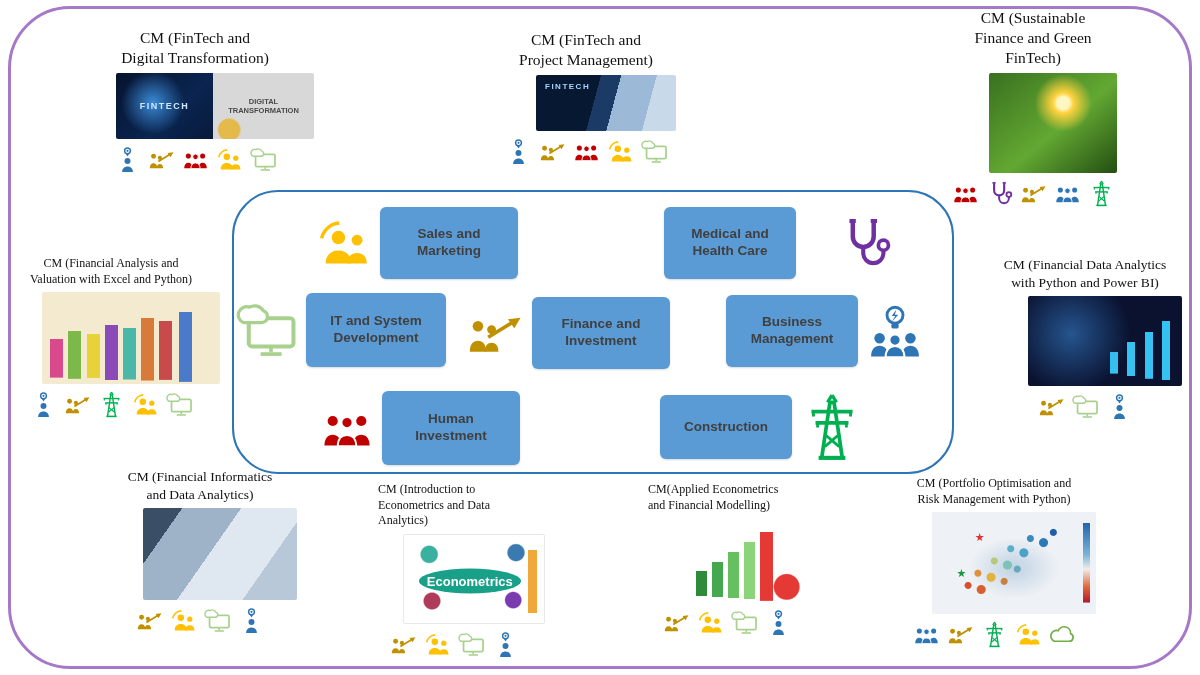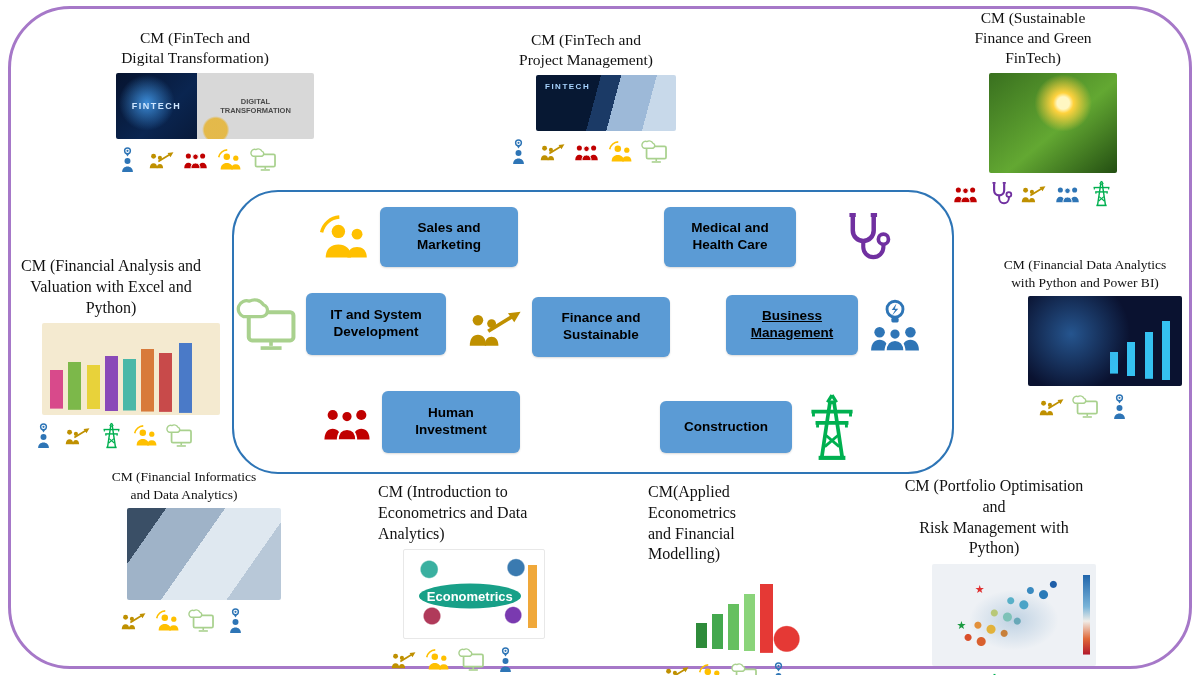--- a/index.html
+++ b/index.html
@@ -3,63 +3,63 @@
 <meta charset="utf-8">
 <style>
   html,body{margin:0;padding:0;background:#fff;}
   .page{position:relative;width:1200px;height:675px;background:#fff;font-family:"Liberation Sans",sans-serif;overflow:hidden;}
   .outer-border{position:absolute;left:8px;top:6px;right:8px;bottom:6px;border:3px solid #a678c8;border-radius:62px;}
 
   
   .central-panel{position:absolute;left:232px;top:190px;width:718px;height:280px;border:2px solid #2e75b6;border-radius:46px;background:#fff;}
 
   .sector{position:absolute;display:flex;align-items:center;gap:8px;}
-  .sector-box{background:#5b9bd5;color:#000000;font-weight:bold;font-size:13.5px;line-height:1.25;text-align:center;border-radius:6px;display:flex;align-items:center;justify-content:center;padding:4px 8px;box-shadow:0 1px 2px rgba(0,0,0,.15);}
+  .sector-box{background:#5b9bd5;color:#404040;font-weight:bold;font-size:13.5px;line-height:1.25;text-align:center;border-radius:6px;display:flex;align-items:center;justify-content:center;padding:10px 8px;box-shadow:0 1px 2px rgba(0,0,0,.15);}
   .sector-box span{white-space:pre-line;}
   .s-icon{display:block;flex:0 0 auto;}
   .s-icon .icon{display:block;width:100%;height:100%;}
 
   .pos-sales{left:316px;top:207px;}        .pos-sales .sector-box{width:122px;height:52px;} .pos-sales .s-icon{width:56px;height:50px;}
   .pos-medical{left:664px;top:207px;gap:40px;}      .pos-medical .sector-box{width:116px;height:52px;} .pos-medical .s-icon{width:56px;height:56px;}
   .pos-it{left:236px;top:293px;}           .pos-it .sector-box{width:124px;height:54px;} .pos-it .s-icon{width:62px;height:56px;}
   .pos-finance{left:466px;top:297px;}      .pos-finance .sector-box{width:122px;height:52px;} .pos-finance .s-icon{width:58px;height:48px;}
-  .pos-business{left:726px;top:295px;}     .pos-business .sector-box{width:116px;height:52px;text-decoration:underline;} .pos-business .s-icon{width:58px;height:56px;}
+  .pos-business{left:726px;top:295px;}     .pos-business .sector-box{width:116px;height:52px;} .pos-business .s-icon{width:58px;height:56px;}
   .pos-hr{left:320px;top:391px;}           .pos-hr .sector-box{width:122px;height:54px;} .pos-hr .s-icon{width:54px;height:50px;}
   .pos-construction{left:660px;top:392px;} .pos-construction .sector-box{width:116px;height:44px;} .pos-construction .s-icon{width:64px;height:70px;}
 
   
   .module{position:absolute;display:flex;flex-direction:column;align-items:center;}
   .module-title{font-family:"Liberation Serif",serif;color:#111;white-space:pre-line;line-height:1.3;text-align:center;}
   .module-title.left{text-align:left;width:100%;}
-  .t-lg{font-size:15.5px;text-align:center;} .t-md{font-size:13.5px;text-align:center;} .t-sm{font-size:16px;}
+  .t-lg{font-size:15.5px;text-align:center;} .t-md{font-size:13.5px;text-align:center;} .t-sm{font-size:12px;}
 
   .icon-row{display:flex;justify-content:center;align-items:flex-end;gap:7px;margin-top:7px;}
   .icon-row .icon{width:27px;height:27px;display:block;}
   .icon-row .icon svg{width:100%;height:100%;display:block;}
   .s-icon svg{width:100%;height:100%;display:block;}
 
   .thumb{position:relative;margin-top:5px;border-radius:2px;overflow:hidden;display:flex;margin-left:40px;}
   .img-text{font-weight:bold;z-index:2;}
 
   
   #m0{left:82px;top:28px;width:226px;}
   #m1{left:498px;top:30px;width:176px;}
   #m2{left:942px;top:8px;width:182px;}
   #m3{left:8px;top:256px;width:206px;}
   #m4{left:982px;top:256px;width:206px;}
-  #m5{left:88px;top:468px;width:192px;}
+  #m5{left:104px;top:468px;width:192px;}
   #m6{left:378px;top:482px;width:152px;}
   #m7{left:648px;top:482px;width:158px;}
   #m8{left:898px;top:476px;width:192px;}
 
   
   .thumb-0{width:198px;height:66px;}
   .thumb-0 .half{flex:1;position:relative;display:flex;align-items:center;justify-content:center;}
   .half.fintech{background:radial-gradient(circle at 38% 45%, rgba(64,150,230,.9) 0%, rgba(10,40,90,0) 45%),linear-gradient(135deg,#06132e,#0a2550 60%,#081a3a);color:#cfe6ff;font-size:9px;letter-spacing:1.5px;}
-  .half.digital{background:radial-gradient(circle at 16% 86%, rgba(230,180,50,.85) 0 10%, rgba(230,180,50,0) 12%),#d8d8d8;color:#4a4a4a;font-size:7.5px;text-align:center;padding:18px;}
+  .half.digital{background:radial-gradient(circle at 16% 86%, rgba(230,180,50,.85) 0 10%, rgba(230,180,50,0) 12%),#d8d8d8;color:#4a4a4a;font-size:7.5px;text-align:center;padding:2px;}
 
   .thumb-1{width:140px;height:56px;background:linear-gradient(105deg,#071833 0 42%,#1b3a66 42% 55%,#9db9d8 55% 78%,#c8d9ea 78%);}
   .thumb-1 .img-text{position:absolute;top:7px;left:9px;font-size:8px;color:#a8d4ff;letter-spacing:1.5px;}
 
   .thumb-2{width:128px;height:100px;background:radial-gradient(circle at 58% 30%, #fff7c2 0 6%, #ffd23e 10%, rgba(255,210,62,0) 28%),linear-gradient(140deg,#39701f,#63a832 55%,#234e12);}
 
   .thumb-3{width:178px;height:92px;background-color:#f4ead0;background-image:
     linear-gradient(#d84a8b,#d84a8b),linear-gradient(#7cb84a,#7cb84a),linear-gradient(#e8d23a,#e8d23a),
     linear-gradient(#8a4ab8,#8a4ab8),linear-gradient(#4ab8a8,#4ab8a8),linear-gradient(#d87a3a,#d87a3a),
     linear-gradient(#c84a4a,#c84a4a),linear-gradient(#4a7ac8,#4a7ac8);
@@ -186,21 +186,21 @@
             <path d="M2.2 24 c0-4.2 2-6.4 4.8-6.4 s4.8 2.2 4.8 6.4 Z" fill="#BF9000"></path>
             <circle cx="15" cy="11" r="2.6" fill="#BF9000"></circle>
             <path d="M11 24 c0-3.5 1.7-5.3 4-5.3 s4 1.8 4 5.3 Z" fill="#BF9000"></path>
             <path d="M13 15.5 L28.5 6" stroke="#BF9000" stroke-width="2.2" fill="none"></path>
             <path d="M32 4 L24.6 4.9 L28.3 10.2 Z" fill="#BF9000"></path>
           </svg>
         </span>
       </span>
     <div class="sector-box">
         <span>Finance and
-Sustainable</span>
+Investment</span>
       </div>
   </div>
 
   <div class="sector pos-business">
     <div class="sector-box">
         <span>Business
 Management</span>
       </div>
     <span class="s-icon">
         <span class="icon">

